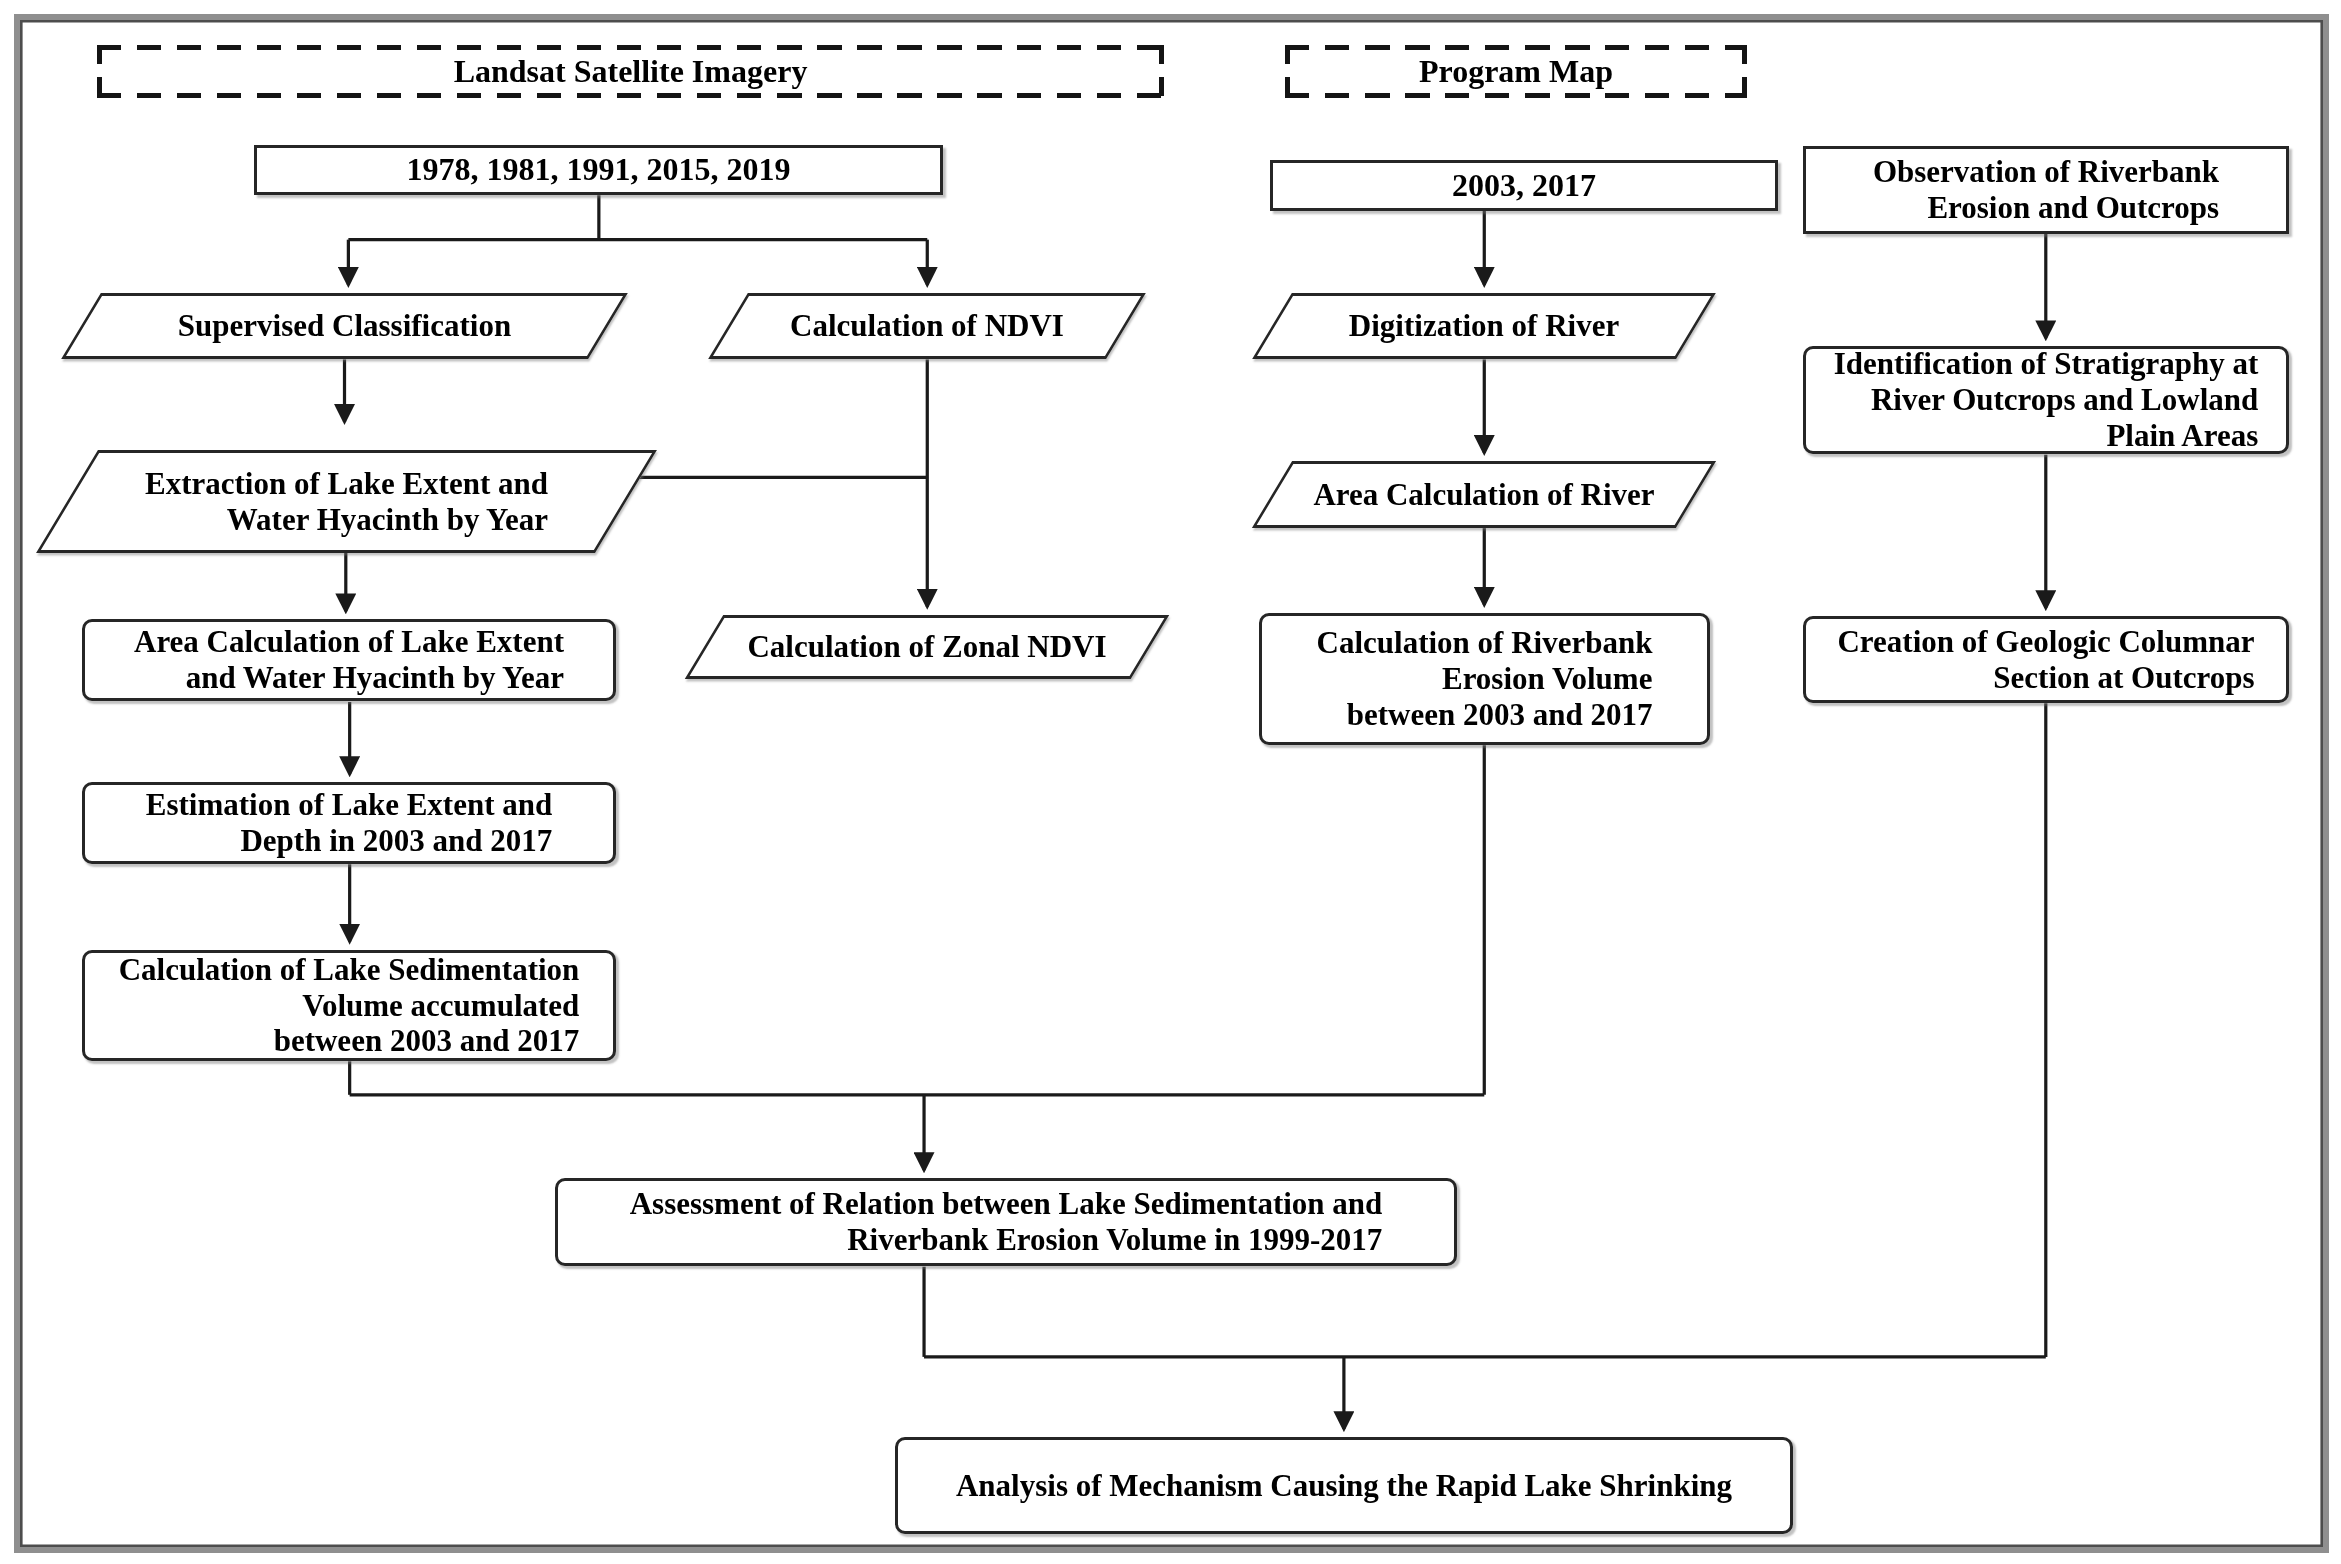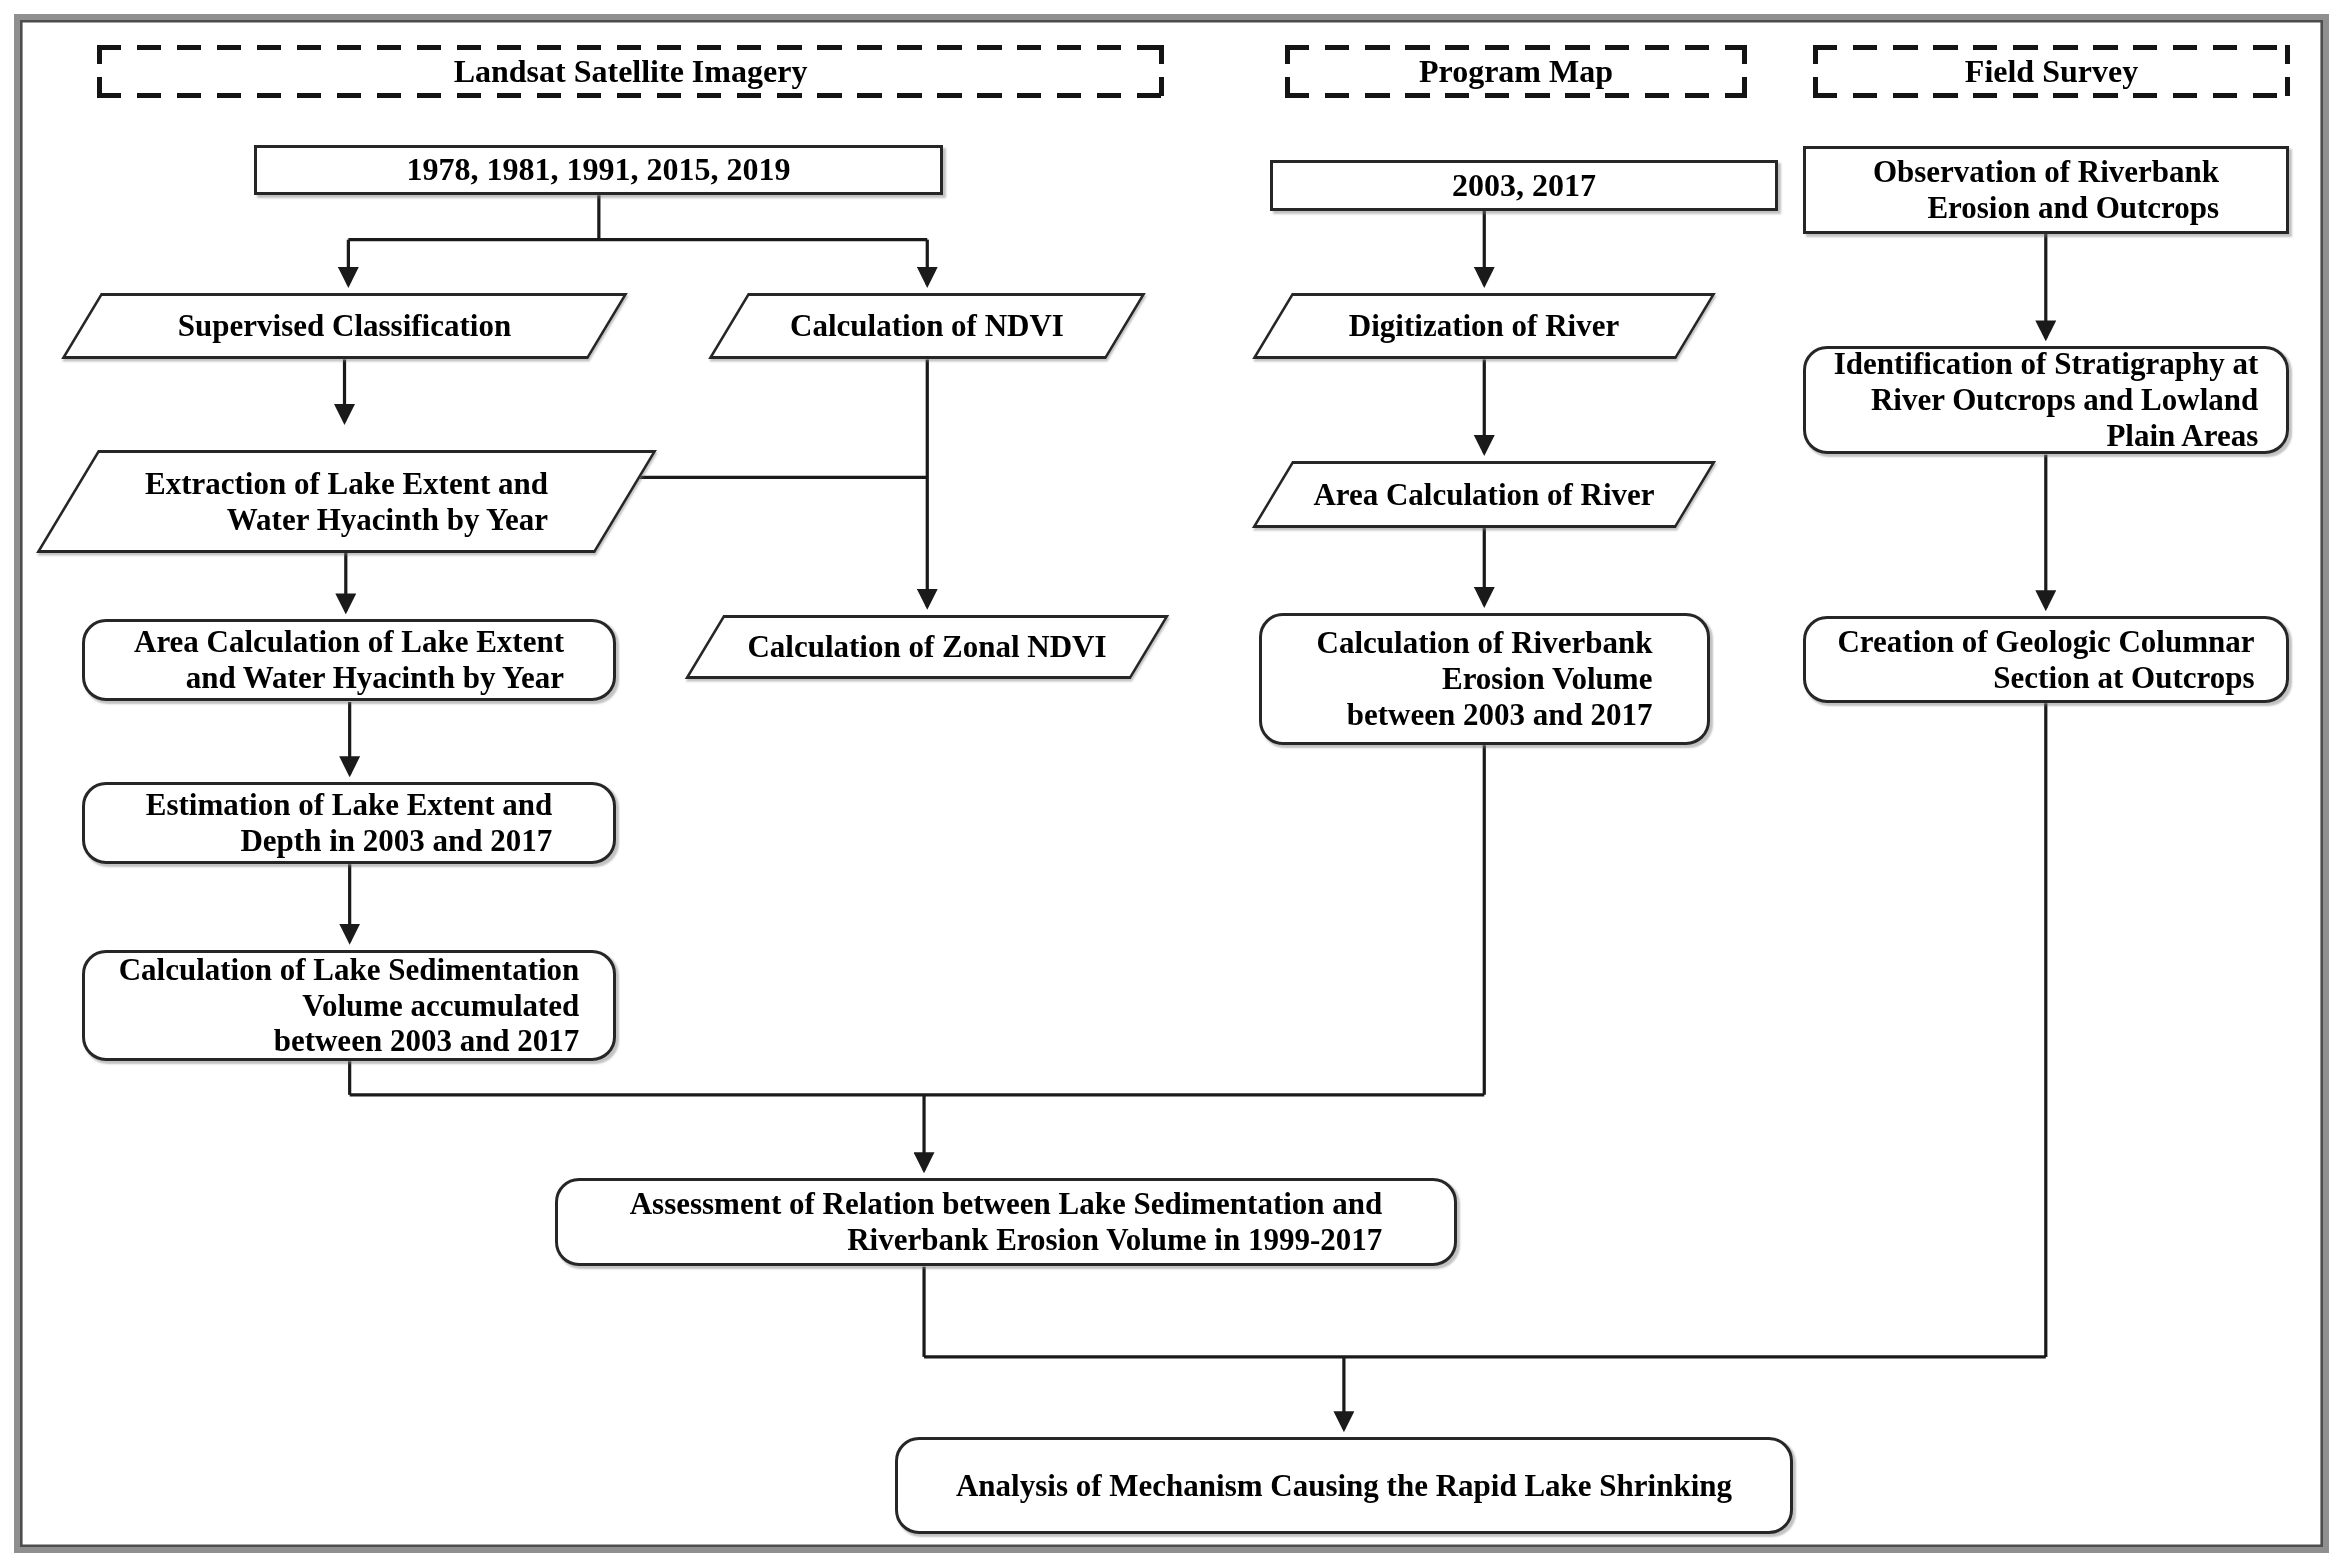--- a/index.html
+++ b/index.html
@@ -41,21 +41,21 @@
   
   .rect {
     background: #fff;
     border: 3.2px solid #262626;
     box-shadow: 2.6px 2.6px 1.9px rgba(120,120,120,0.45);
   }
   
   .round {
     background: #fff;
     border: 3.2px solid #262626;
-    border-radius: 24px;
+    border-radius: 10px;
     box-shadow: 2.6px 2.6px 1.9px rgba(120,120,120,0.45);
   }
   
   .dashedbox {
     background-image:
       repeating-linear-gradient(to right, #141414 0 24.5px, rgba(0,0,0,0) 24.5px 40px),
       repeating-linear-gradient(to right, #141414 0 24.5px, rgba(0,0,0,0) 24.5px 40px),
       repeating-linear-gradient(to bottom, #141414 0 19.3px, rgba(0,0,0,0) 19.3px 32px),
       repeating-linear-gradient(to bottom, #141414 0 19.3px, rgba(0,0,0,0) 19.3px 32px);
     background-position: left top, left bottom, left top, right top;
@@ -123,23 +123,20 @@
     <path class="c" d="M1435,2107 H3177"></path>
     <path class="c" d="M2087,2107 V2219" marker-end="url(#ah)"></path>
   </svg>
 
   <div class="shape dashedbox" style="left:97px; top:45px; width:1067px; height:53px;">
     <span class="label">Landsat Satellite Imagery</span>
   </div>
   <div class="shape dashedbox" style="left:1285px; top:45px; width:462px; height:53px;">
     <span class="label">Program Map</span>
   </div>
-  <div class="shape dashedbox" style="left:1813px; top:45px; width:477px; height:53px;">
-    <span class="label">Field Survey</span>
-  </div>
 
   <div class="shape rect yearsbox" style="left:254px; top:145px; width:689px; height:50px;">
     <span class="label">1978, 1981, 1991, 2015, 2019</span>
   </div>
   <div class="shape rect yearsbox" style="left:1270px; top:160px; width:508px; height:51px;">
     <span class="label">2003, 2017</span>
   </div>
   <div class="shape rect" style="left:1803px; top:146px; width:486px; height:88px;">
     <span class="label">Observation of Riverbank
 Erosion and Outcrops</span>

